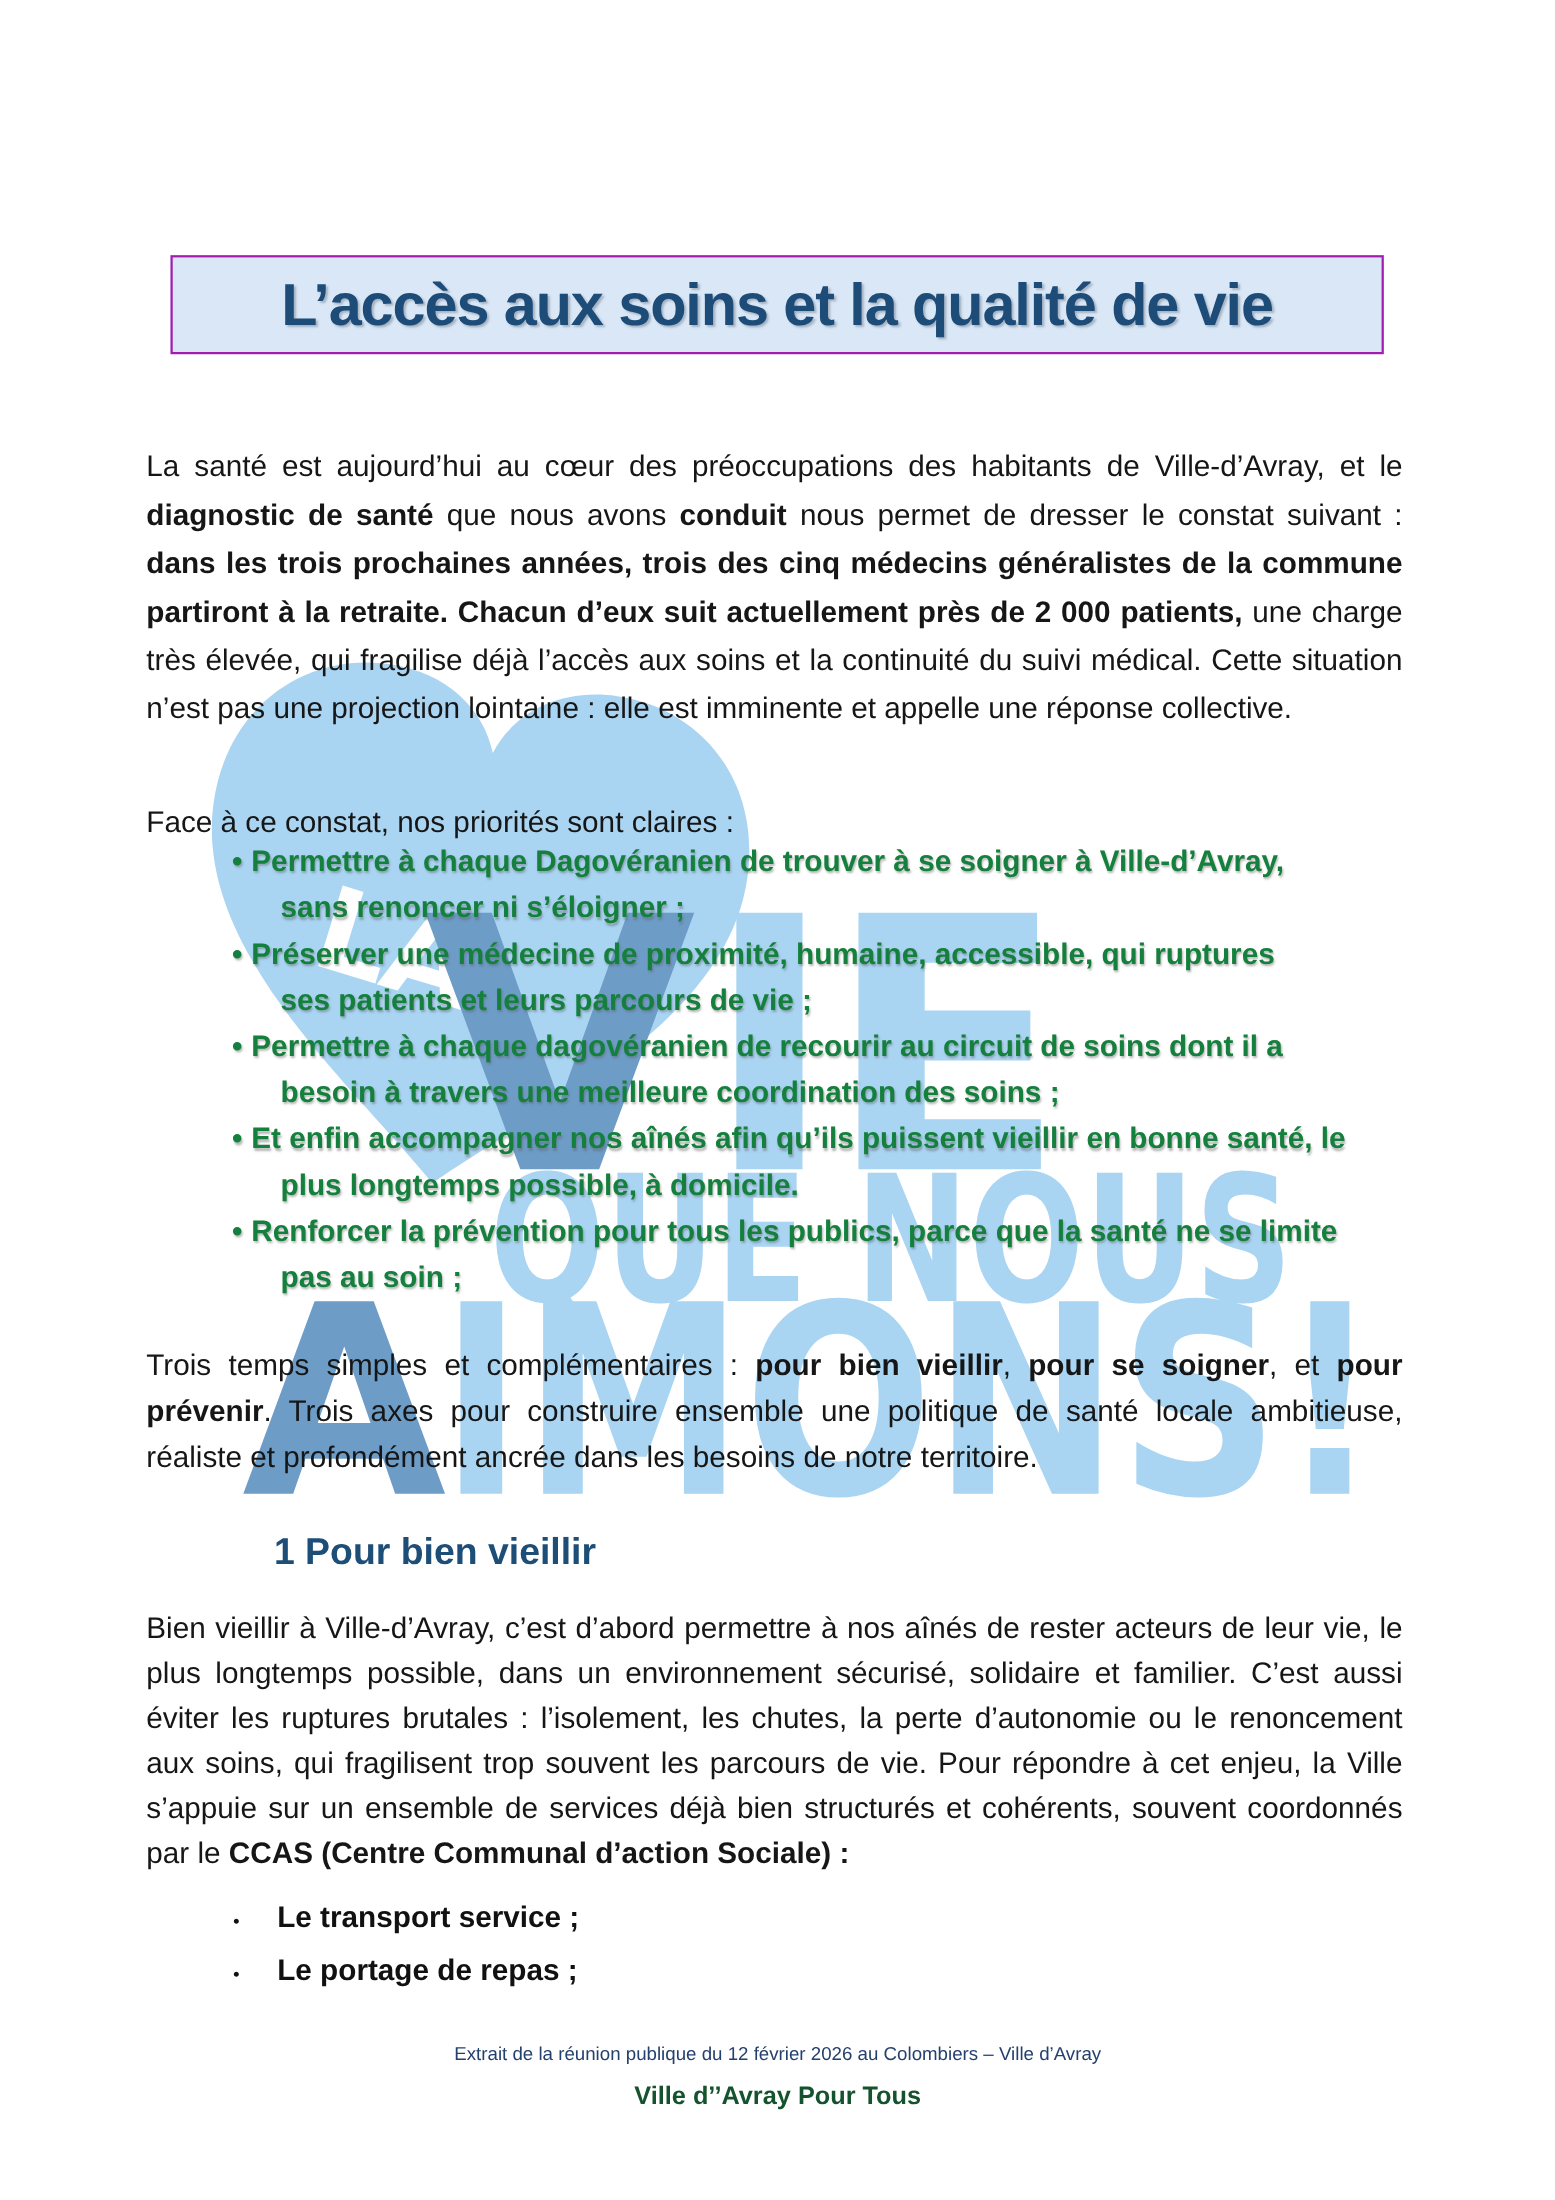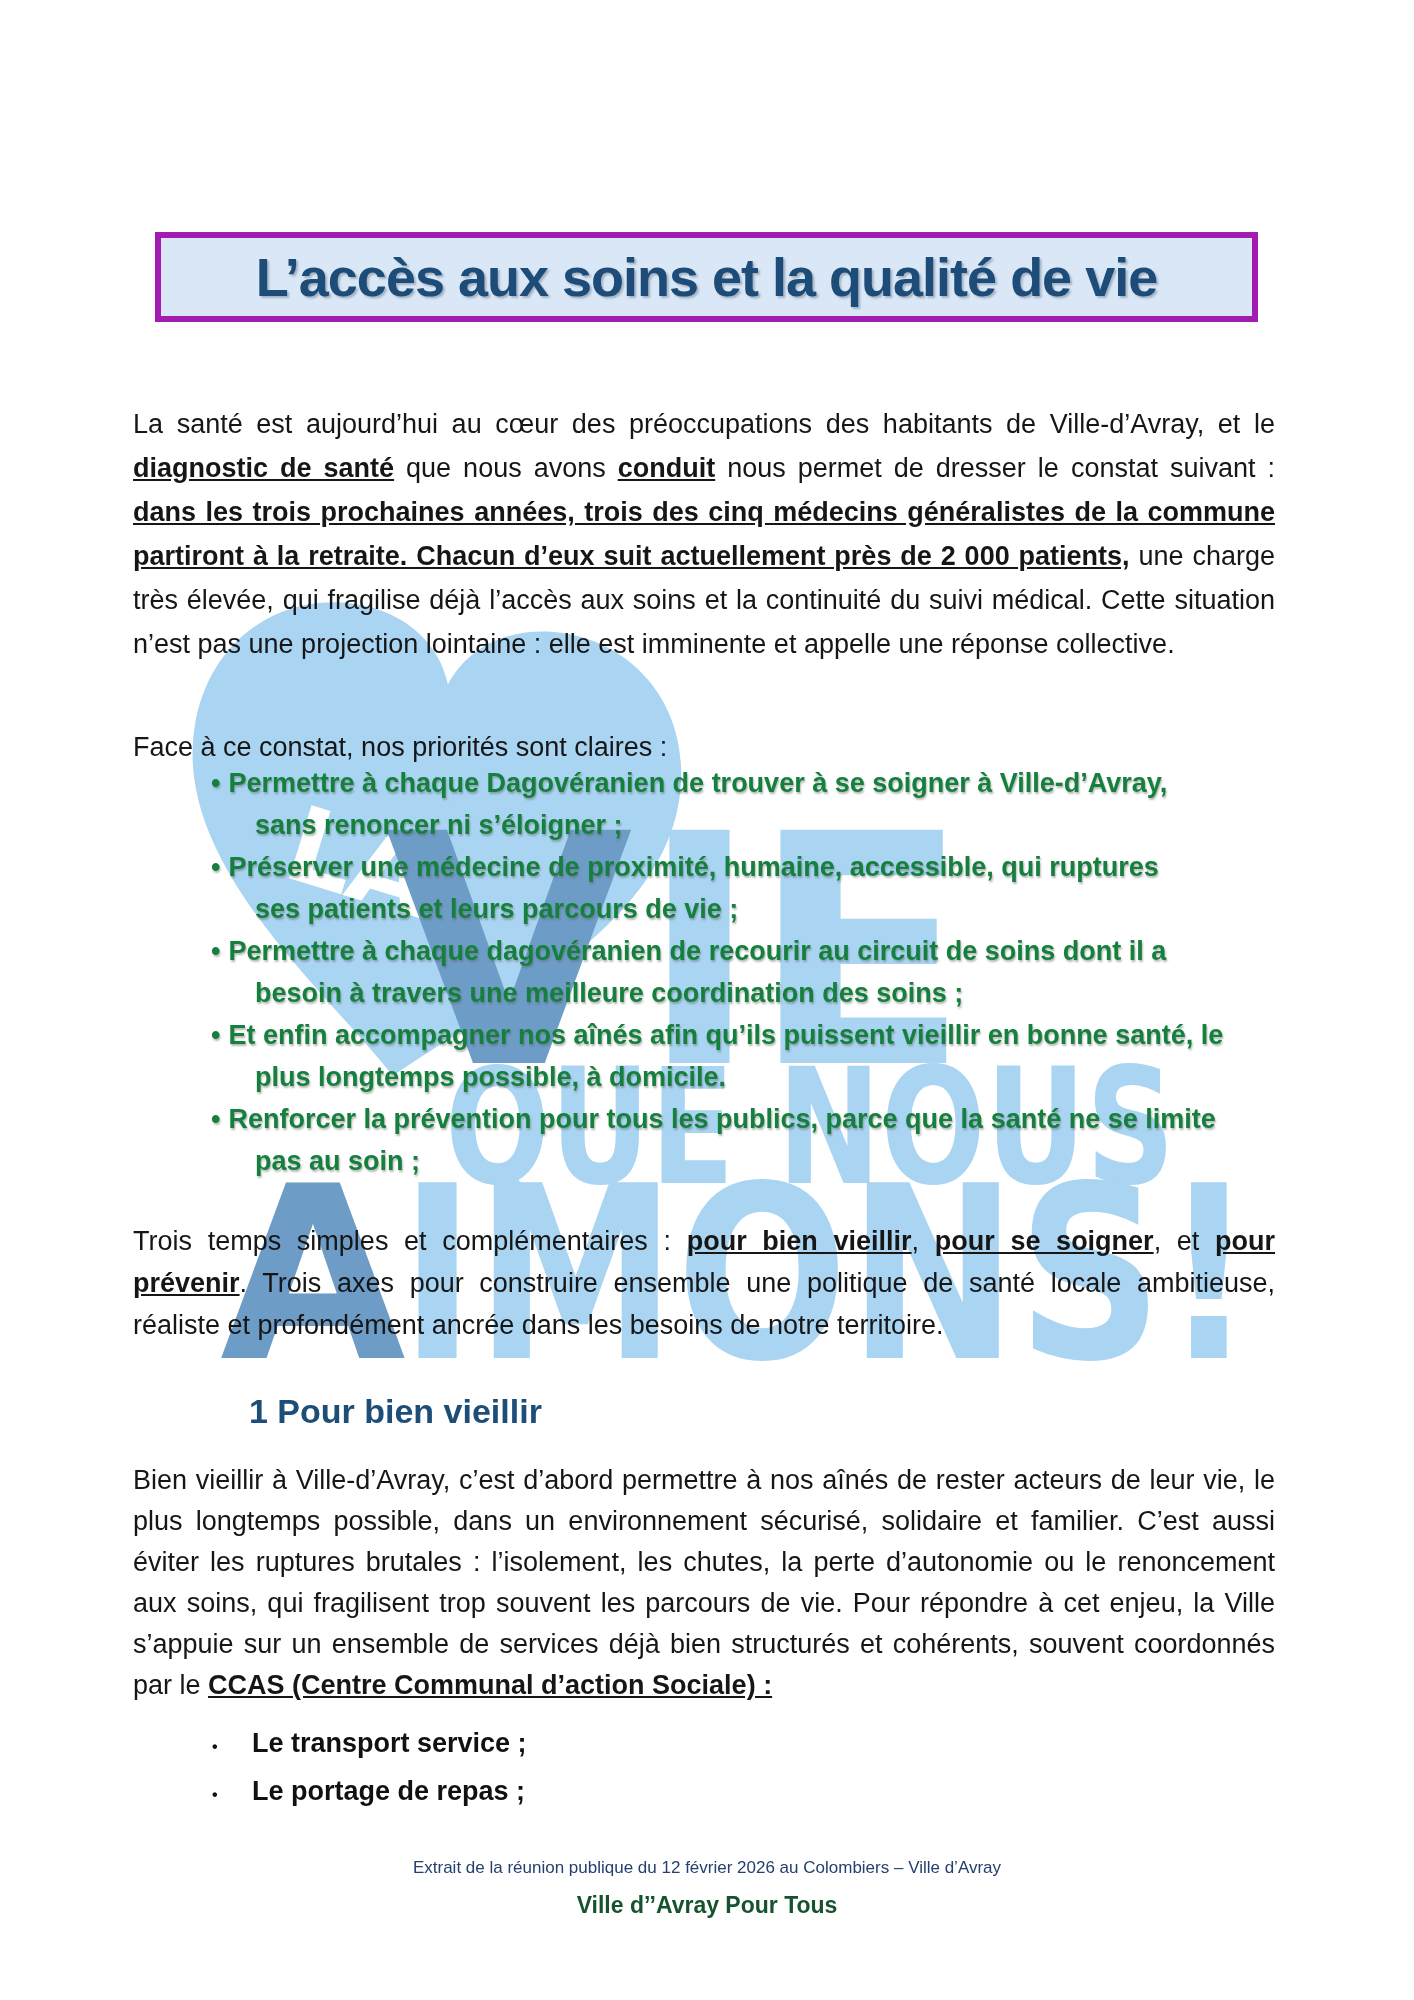--- a/index.html
+++ b/index.html
@@ -4,21 +4,21 @@
 <style>
   html,body{margin:0;padding:0;background:#ffffff;}
   .page{
     position:relative;width:1414px;height:2000px;margin:0 auto;
     background:#ffffff;overflow:hidden;
     font-family:"Liberation Sans",sans-serif;color:#161616;
   }
   
   .banner{
     position:absolute;left:155px;top:232px;width:1103px;height:90px;
-    background:#d9e7f6;border:6px solid #a21caf;box-sizing:border-box;
+    background:#d9e7f6;border:2px solid #a21caf;box-sizing:border-box;
     display:flex;align-items:center;justify-content:center;z-index:1;
   }
   .banner-title{
     font-size:54px;font-weight:bold;color:#1d4c78;letter-spacing:-1px;
     white-space:nowrap;text-shadow:2px 2px 2px rgba(70,80,100,.35);
   }
   
   .wm{position:absolute;left:150px;top:598px;width:1150px;height:800px;z-index:0;}
   .wm text{font-family:"DejaVu Sans",sans-serif;font-weight:bold;}
   
@@ -50,21 +50,21 @@
   .service .dot{width:40px;font-size:16px;}
   
   .footer-1{
     position:absolute;left:0;top:1858px;width:1414px;text-align:center;z-index:1;
     font-size:17px;color:#24406e;
   }
   .footer-2{
     position:absolute;left:0;top:1892px;width:1414px;text-align:center;z-index:1;
     font-size:23px;font-weight:bold;color:#14532d;
   }
-  b{font-weight:bold;text-decoration:underline;}
+  b{font-weight:bold;}
 </style>
 </head>
 <body>
 
 <div class="page">
 
   <svg class="wm" viewBox="0 0 1150 800" aria-hidden="true">
     <path d="M275,480 C190,400 30,300 30,165 C30,75 95,18 170,18 C225,18 262,48 275,85 C288,48 325,18 380,18 C455,18 520,75 520,165 C520,300 360,400 275,480 Z" transform="rotate(8 275 250)" fill="#a9d4f2"></path>
     <text x="140" y="300" font-size="105" letter-spacing="-2" transform="rotate(17 210 255)" fill="#ffffff">LA</text>
     <text x="235" y="465" font-size="320" fill="#6d9cc7">V</text>

